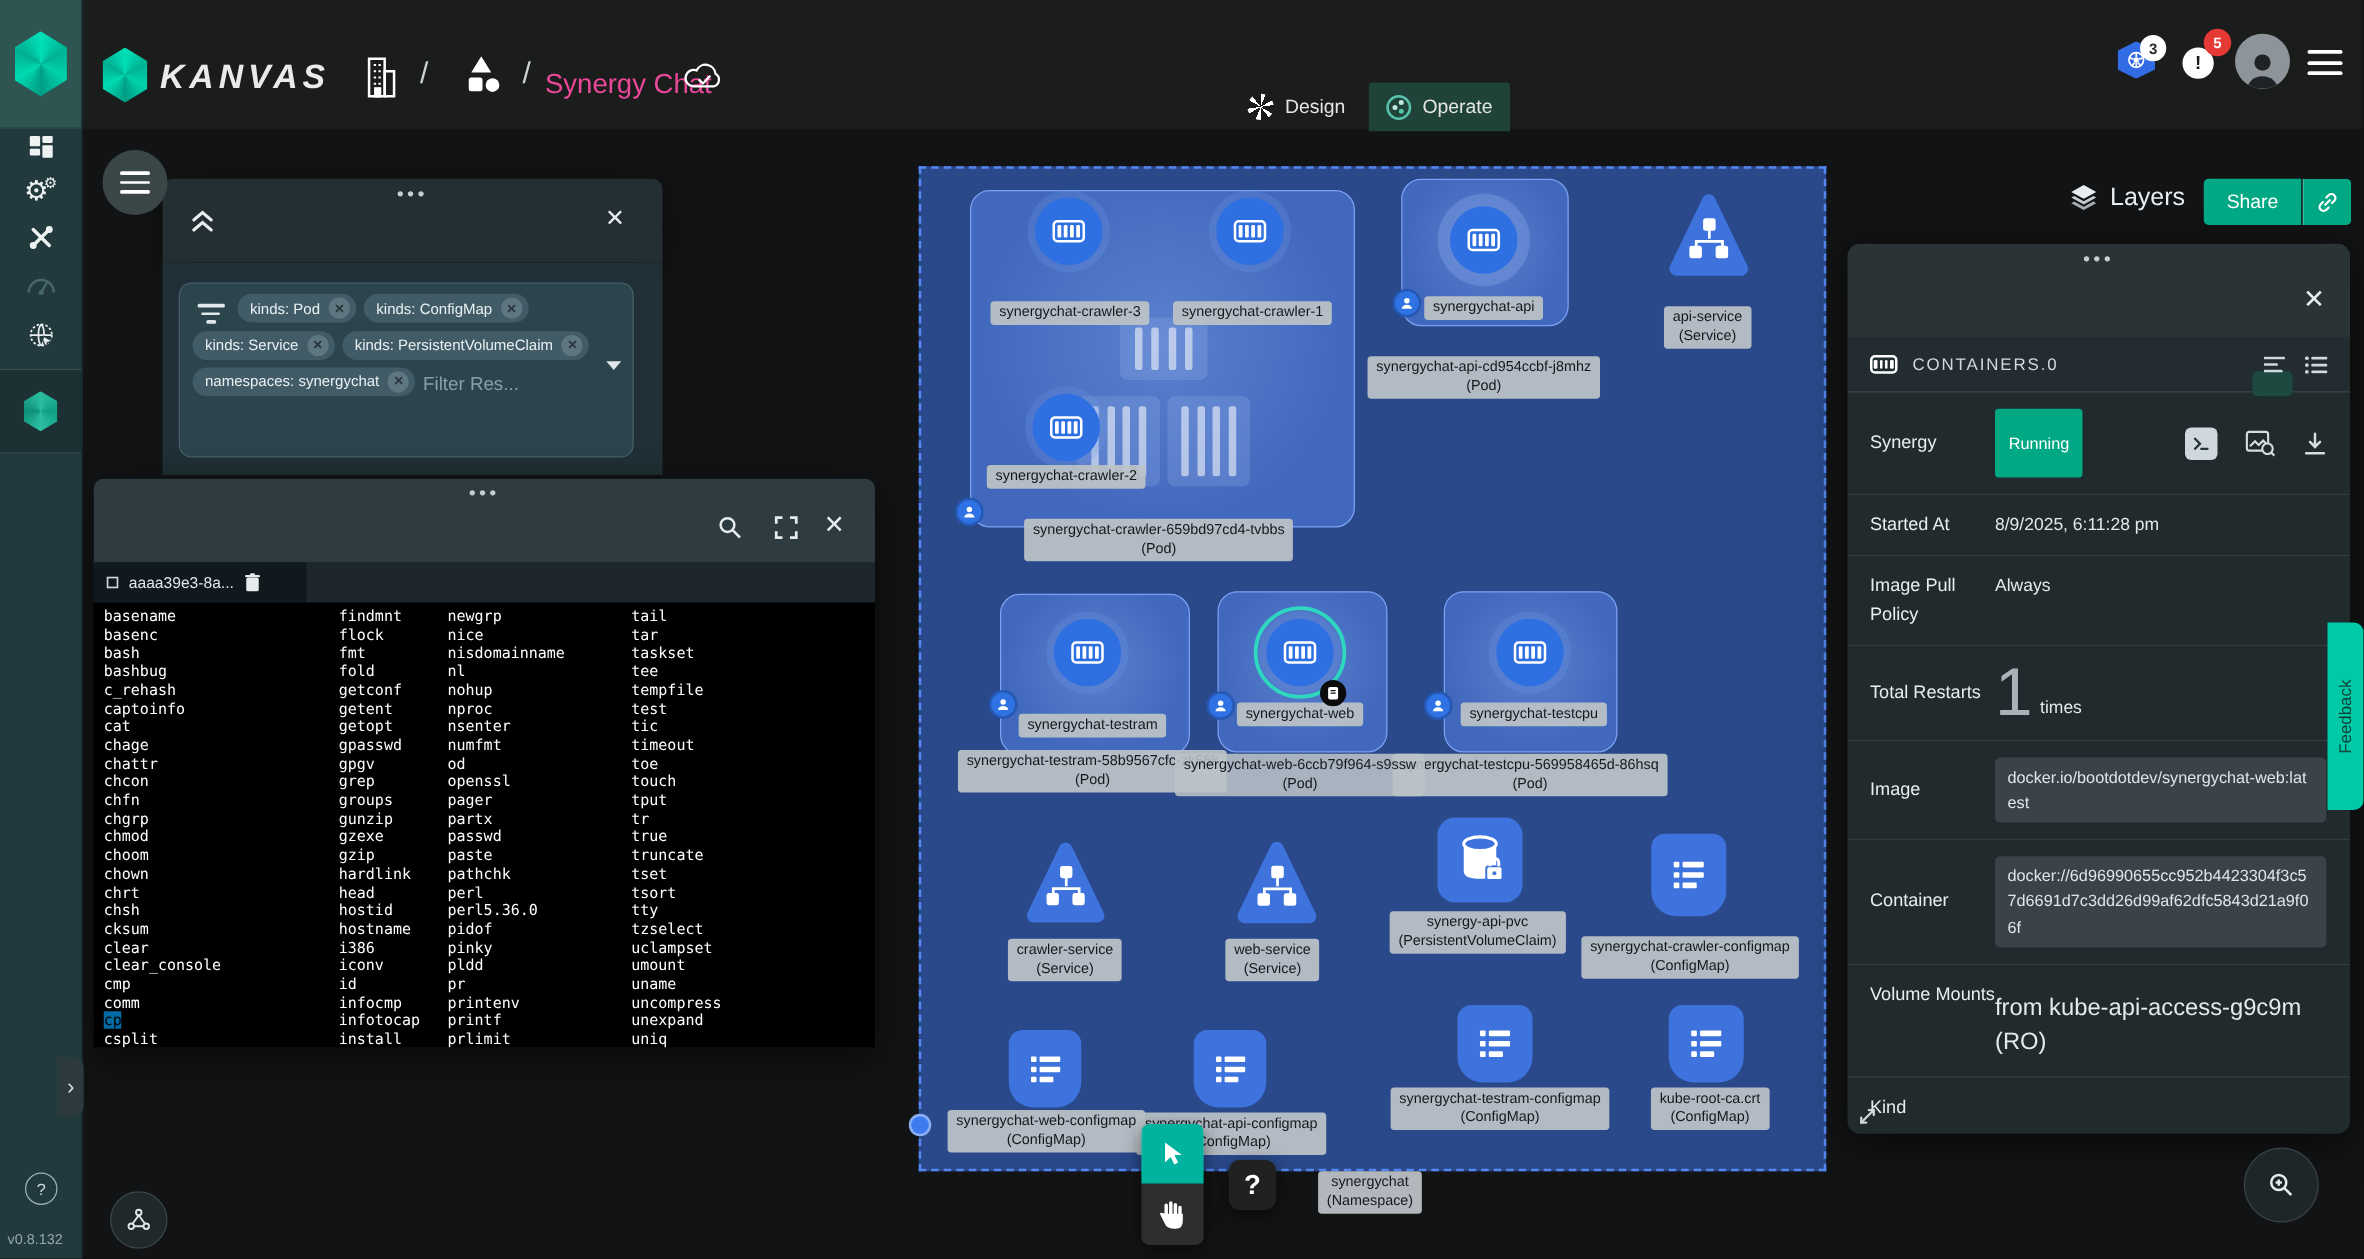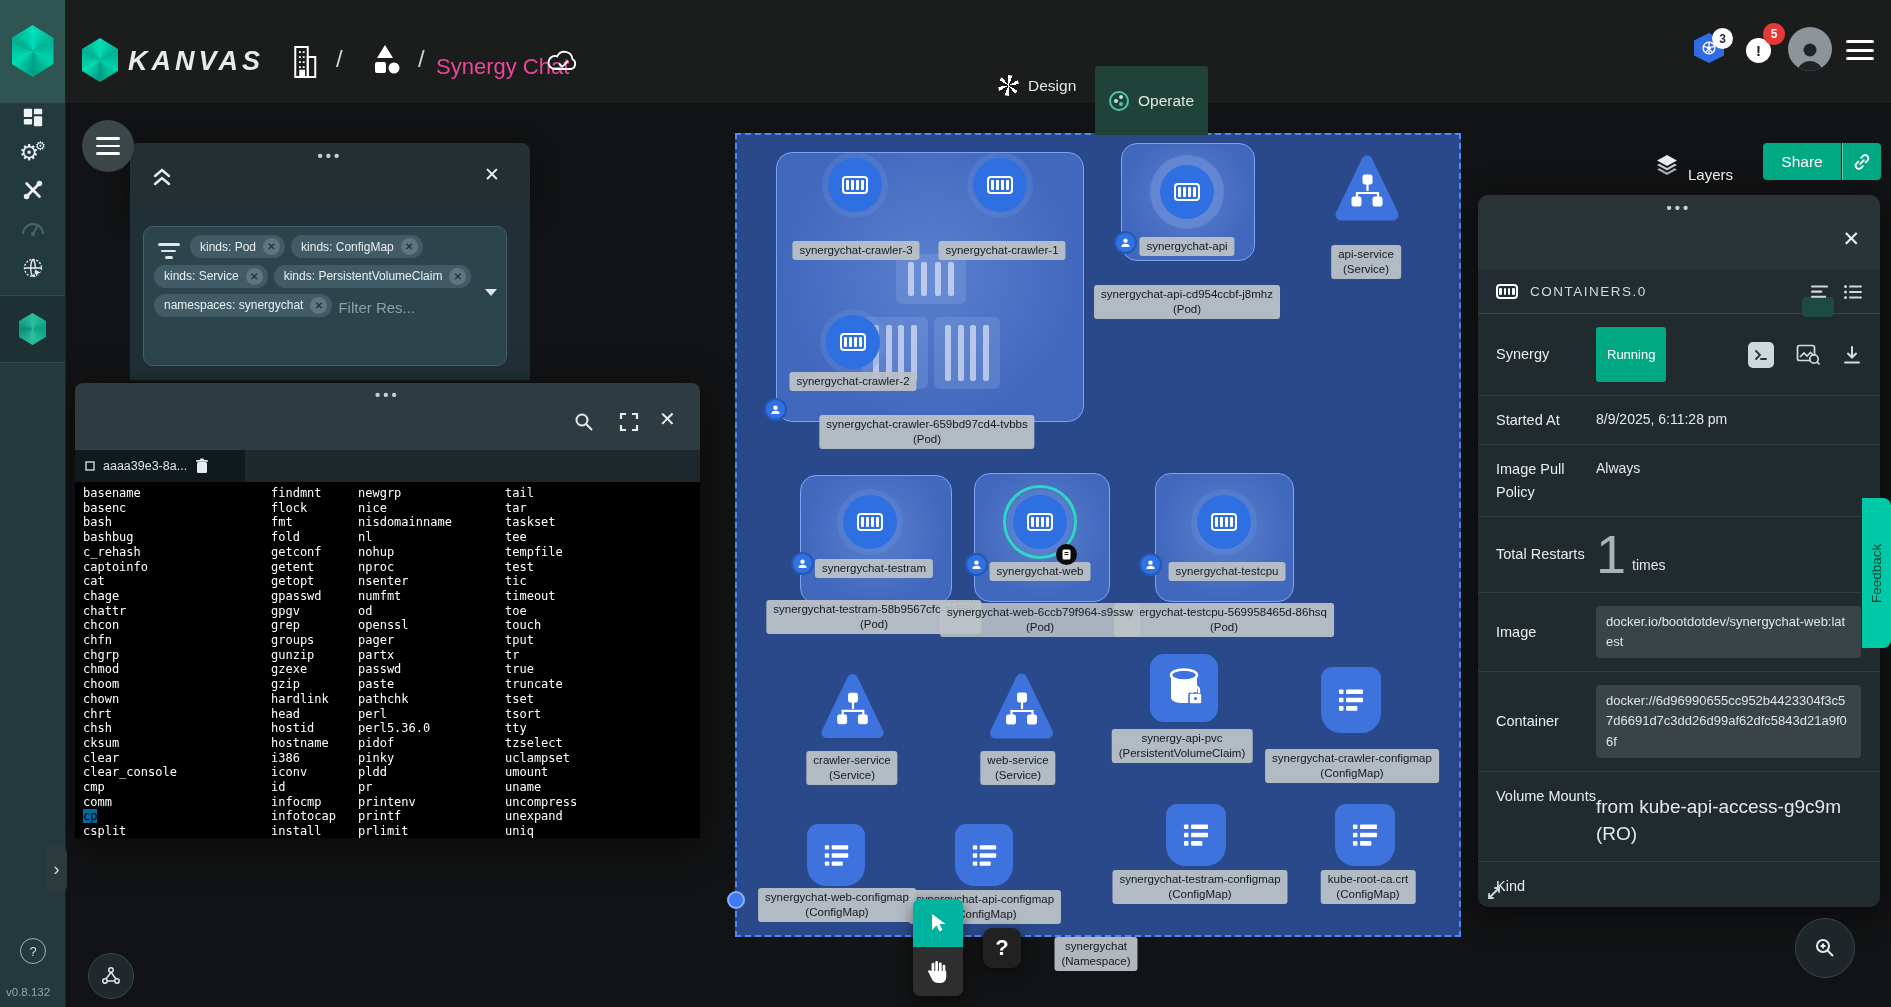--- a/index.html
+++ b/index.html
@@ -91,21 +91,21 @@
       <svg width="34" height="28" viewBox="0 0 34 28">
           <path d="M9 21 a6.5 6.5 0 1 1 2.2-12.6 A8 8 0 0 1 26.4 11 a5.5 5.5 0 0 1-1 10 H10z" fill="none" stroke="#fff" stroke-width="1.8"></path>
           <path d="M13 15.5l3.3 3.3 6-6.2" fill="none" stroke="#fff" stroke-width="1.8"></path>
         </svg>
     </div>
 
     <div class="abs tab" style="left:988px;top:68px;height:35px;padding:0 10px;">
       <span style="width:21px;height:21px;border-radius:50%;background:conic-gradient(#fff 0 22deg,#1b1b1b 22deg 60deg,#fff 60deg 82deg,#1b1b1b 82deg 120deg,#fff 120deg 142deg,#1b1b1b 142deg 180deg,#fff 180deg 202deg,#1b1b1b 202deg 240deg,#fff 240deg 262deg,#1b1b1b 262deg 300deg,#fff 300deg 322deg,#1b1b1b 322deg 360deg);"></span>
       <span>Design</span>
     </div>
-    <div class="abs tab" style="left:1095px;top:66px;height:37px;padding:16px 14px;background:#1f4338;border-radius:3px 3px 0 0;">
+    <div class="abs tab" style="left:1095px;top:66px;height:37px;padding:1px 14px;background:#1f4338;border-radius:3px 3px 0 0;">
       <span style="width:20px;height:20px;border-radius:50%;border:2px solid #57c2ab;position:relative;box-sizing:border-box;">
           <i style="position:absolute;left:3px;top:6px;width:4px;height:4px;border-radius:50%;background:#bfe9de;"></i>
           <i style="position:absolute;left:8px;top:2px;width:4px;height:4px;border-radius:50%;background:#bfe9de;"></i>
           <i style="position:absolute;left:8px;top:9px;width:4px;height:4px;border-radius:50%;background:#57c2ab;"></i>
         </span>
       <span>Operate</span>
     </div>
 
     <div class="abs hex" style="left:1694px;top:33px;width:30px;height:30px;background:#326ce5;display:flex;align-items:center;justify-content:center;">
       <svg width="18" height="18" viewBox="0 0 20 20">
@@ -287,21 +287,21 @@
 
     <div class="pgroup" style="left:63px;top:340px;width:150px;height:127px;"></div>
     <div class="cnode" style="left:133px;top:387px;">
         <div class="crate">
           <i></i>
           <i></i>
           <i></i>
           <i></i>
         </div>
       </div>
-    <div class="nlabel" style="left:137px;top:424px;">synergychat-testram</div>
+    <div class="nlabel" style="left:137px;top:436px;">synergychat-testram</div>
     <div class="gbadge" style="left:54px;top:417px;">
         <svg width="11" height="11" viewBox="0 0 12 12">
           <circle cx="6" cy="4" r="2.4" fill="#fff"></circle>
           <path d="M1.5 11a4.5 3.6 0 0 1 9 0z" fill="#fff"></path>
         </svg>
       </div>
 
     <div class="pgroup" style="left:237px;top:338px;width:134px;height:127px;"></div>
     <div class="cnode" style="left:303px;top:387px;">
         <div class="crate">
@@ -623,21 +623,21 @@
   </div>
 
   <div class="abs" style="left:1655px;top:146px;display:flex;align-items:center;gap:9px;z-index:31;">
     <svg width="24" height="24" viewBox="0 0 24 24">
         <g fill="#e8edef">
           <path d="M12 2 L22 7.5 12 13 2 7.5z"></path>
           <path d="M2 12 l10 5.5 L22 12 l-2.4-1.3 -7.6 4.2 -7.6-4.2z" opacity=".85"></path>
           <path d="M2 16.5 l10 5.5 10-5.5 -2.4-1.3 -7.6 4.2 -7.6-4.2z" opacity=".7"></path>
         </g>
       </svg>
-    <span style="color:#e8edef;font-size:15px;margin-top:20px;">Layers</span>
+    <span style="color:#e8edef;font-size:20px;">Layers</span>
   </div>
   <div class="abs greenbtn" style="left:1763px;top:143px;width:78px;height:37px;border-radius:4px 0 0 4px;font-size:15.5px;z-index:31;">Share</div>
   <div class="abs greenbtn" style="left:1842px;top:143px;width:38px;height:37px;border-radius:0 4px 4px 0;border-left:1px solid rgba(255,255,255,.4);z-index:31;">
     <svg width="18" height="18" viewBox="0 0 20 20">
         <g stroke="#fff" stroke-width="2" fill="none" stroke-linecap="round">
           <path d="M8 12 L12 8"></path>
           <path d="M9 5.5 l2-2 a3.5 3.5 0 0 1 5 5 l-2 2"></path>
           <path d="M11 14.5 l-2 2 a3.5 3.5 0 0 1-5-5 l2-2"></path>
         </g>
       </svg>

